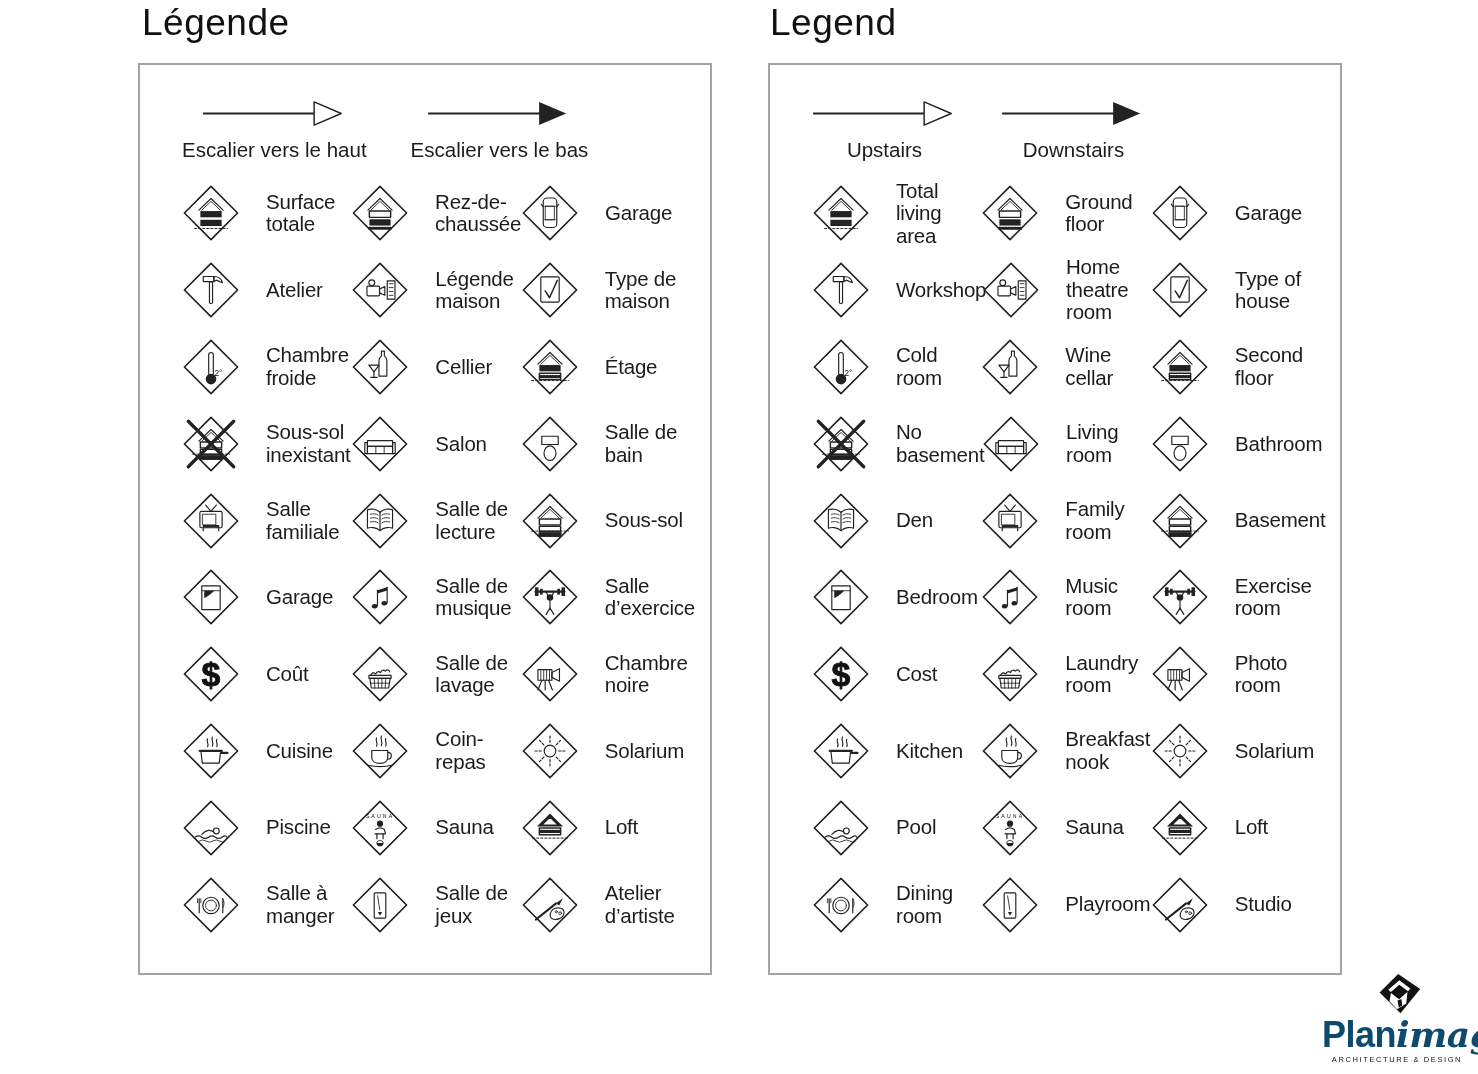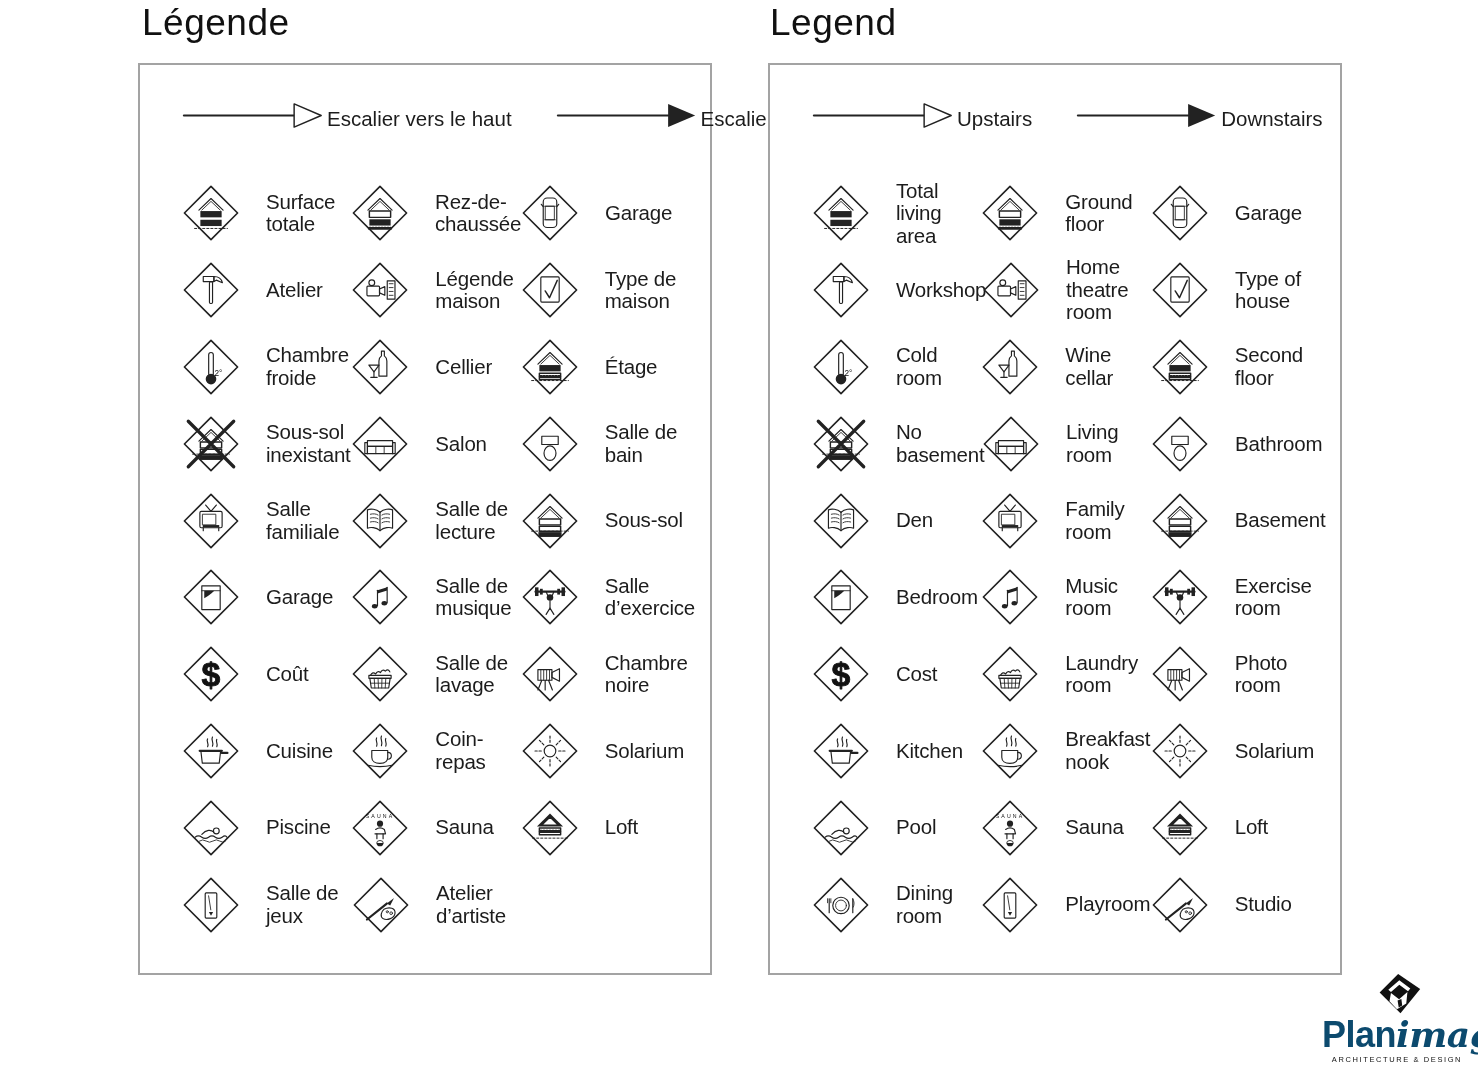--- a/index.html
+++ b/index.html
@@ -5,21 +5,21 @@
   html,body{margin:0;padding:0}
   body{width:1478px;height:1074px;background:#fff;position:relative;overflow:hidden;
        font-family:"Liberation Sans",sans-serif;color:#1c1c1c}
   .title{position:absolute;top:2px;font-size:37px;font-weight:normal;letter-spacing:.5px;color:#111;white-space:nowrap}
   #title-fr{left:142px}
   #title-en{left:770px}
   .panel{position:absolute;top:63px;width:570px;height:908px;border:2px solid #a3a3a3;background:#fff}
   #panel-fr{left:138px}
   #panel-en{left:768px}
   .stairs{position:absolute;top:33px;left:42px;display:flex;gap:44px}
-  .stair-group{display:flex;flex-direction:row;align-items:flex-end}
+  .stair-group{display:flex;flex-direction:column;align-items:center}
   .arrow{display:block}
   .alabel{font-size:20.5px;margin-top:9px;white-space:nowrap}
   .grid{position:absolute;top:110px;left:42px;right:4px}
   .row{display:flex;height:76.8px;align-items:center}
   .cell{display:flex;align-items:center;gap:26px;width:170px}
   .cell.c3{width:186px}
   .dia{flex:0 0 58px;width:58px;height:58px}
   .lbl{font-size:20.5px;line-height:1.1;letter-spacing:-.2px}
   
   #defs *{fill:none;stroke:#222;stroke-width:1.5;stroke-linecap:round;stroke-linejoin:round}
@@ -510,20 +510,26 @@
       <div class="cell c3">
           <svg class="dia" viewBox="0 0 60 60">
             <use href="#sym-loft"></use>
           </svg>
           <span class="lbl">Loft</span>
         </div>
     </div>
     <div class="row">
       <div class="cell">
           <svg class="dia" viewBox="0 0 60 60">
+            <use href="#sym-dining-room"></use>
+          </svg>
+          <span class="lbl">Salle à manger</span>
+        </div>
+      <div class="cell">
+          <svg class="dia" viewBox="0 0 60 60">
             <use href="#sym-playroom"></use>
           </svg>
           <span class="lbl">Salle de jeux</span>
         </div>
       <div class="cell c3">
           <svg class="dia" viewBox="0 0 60 60">
             <use href="#sym-studio"></use>
           </svg>
           <span class="lbl">Atelier d’artiste</span>
         </div>

